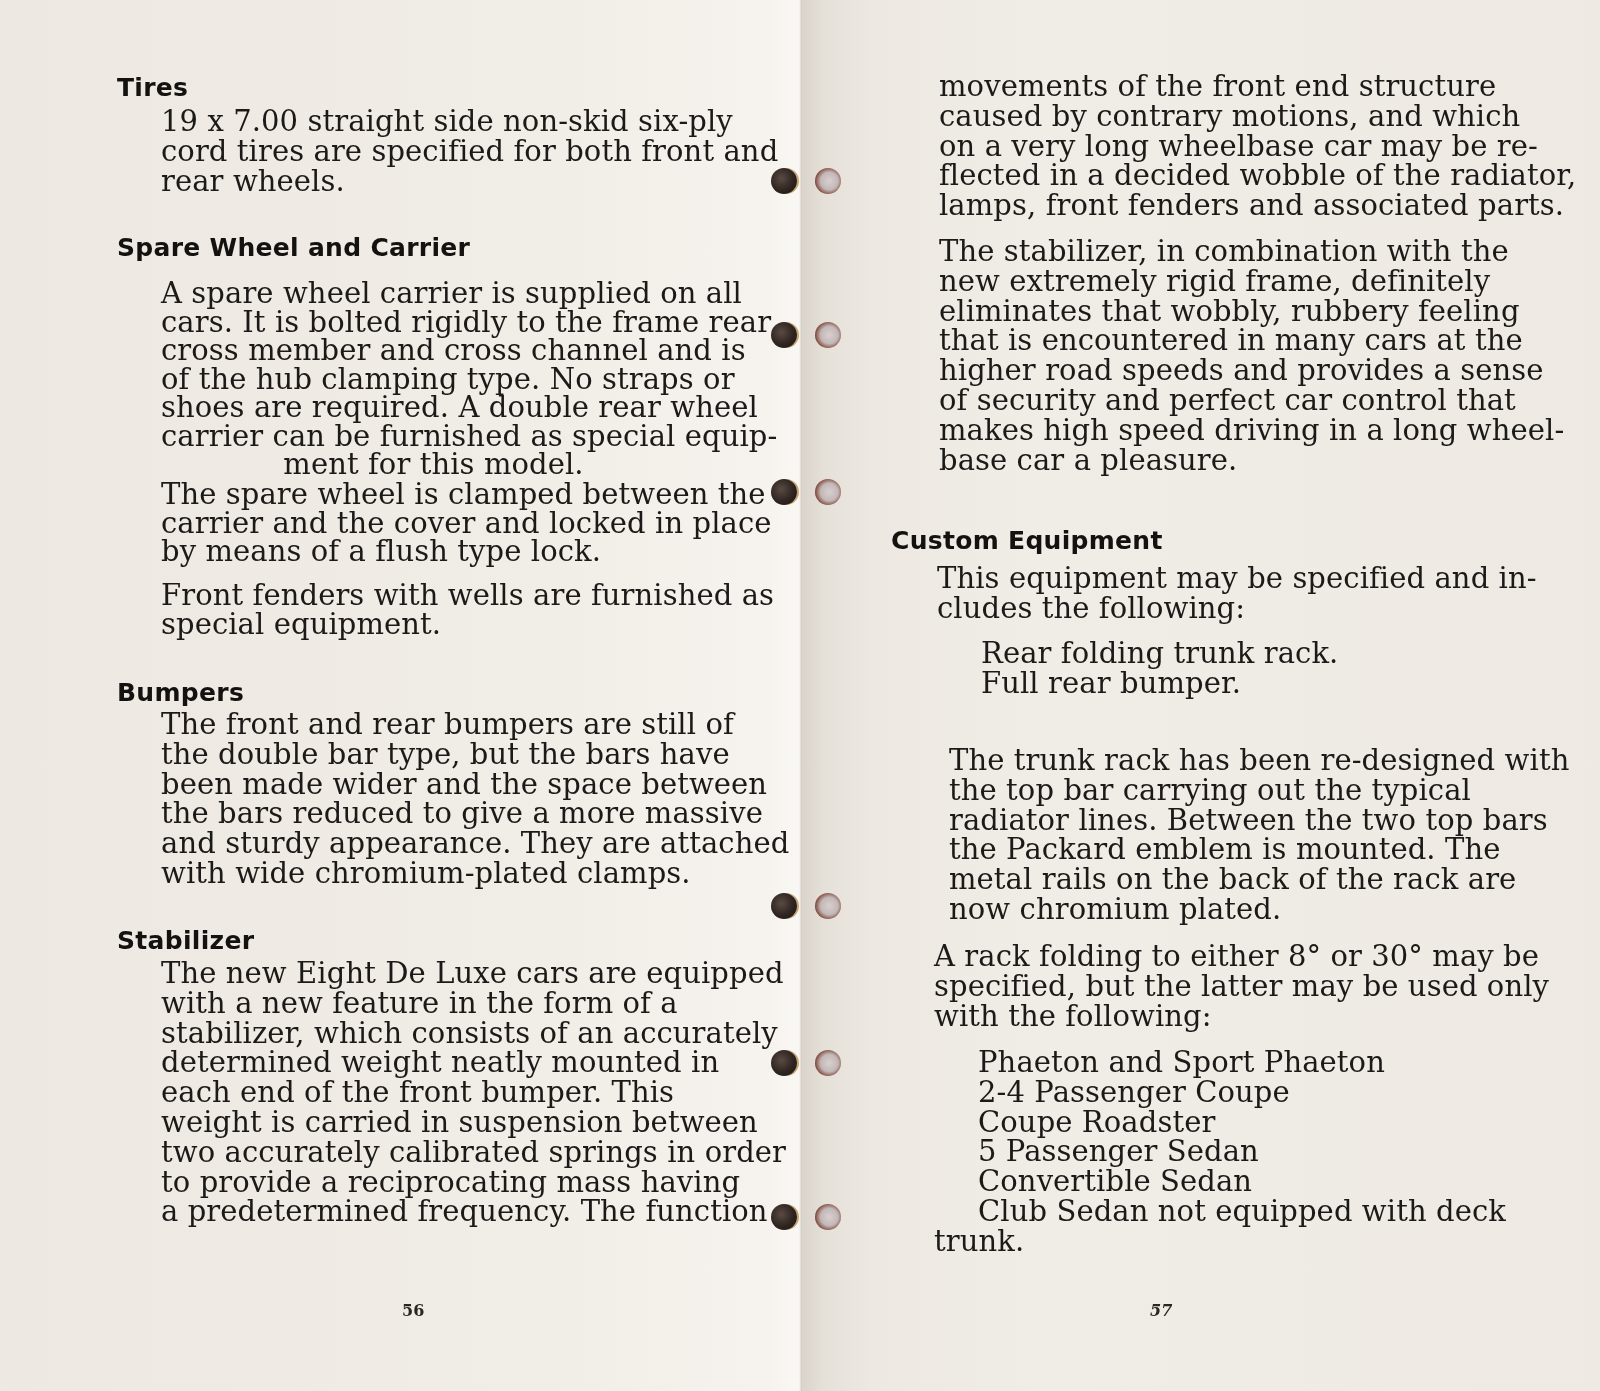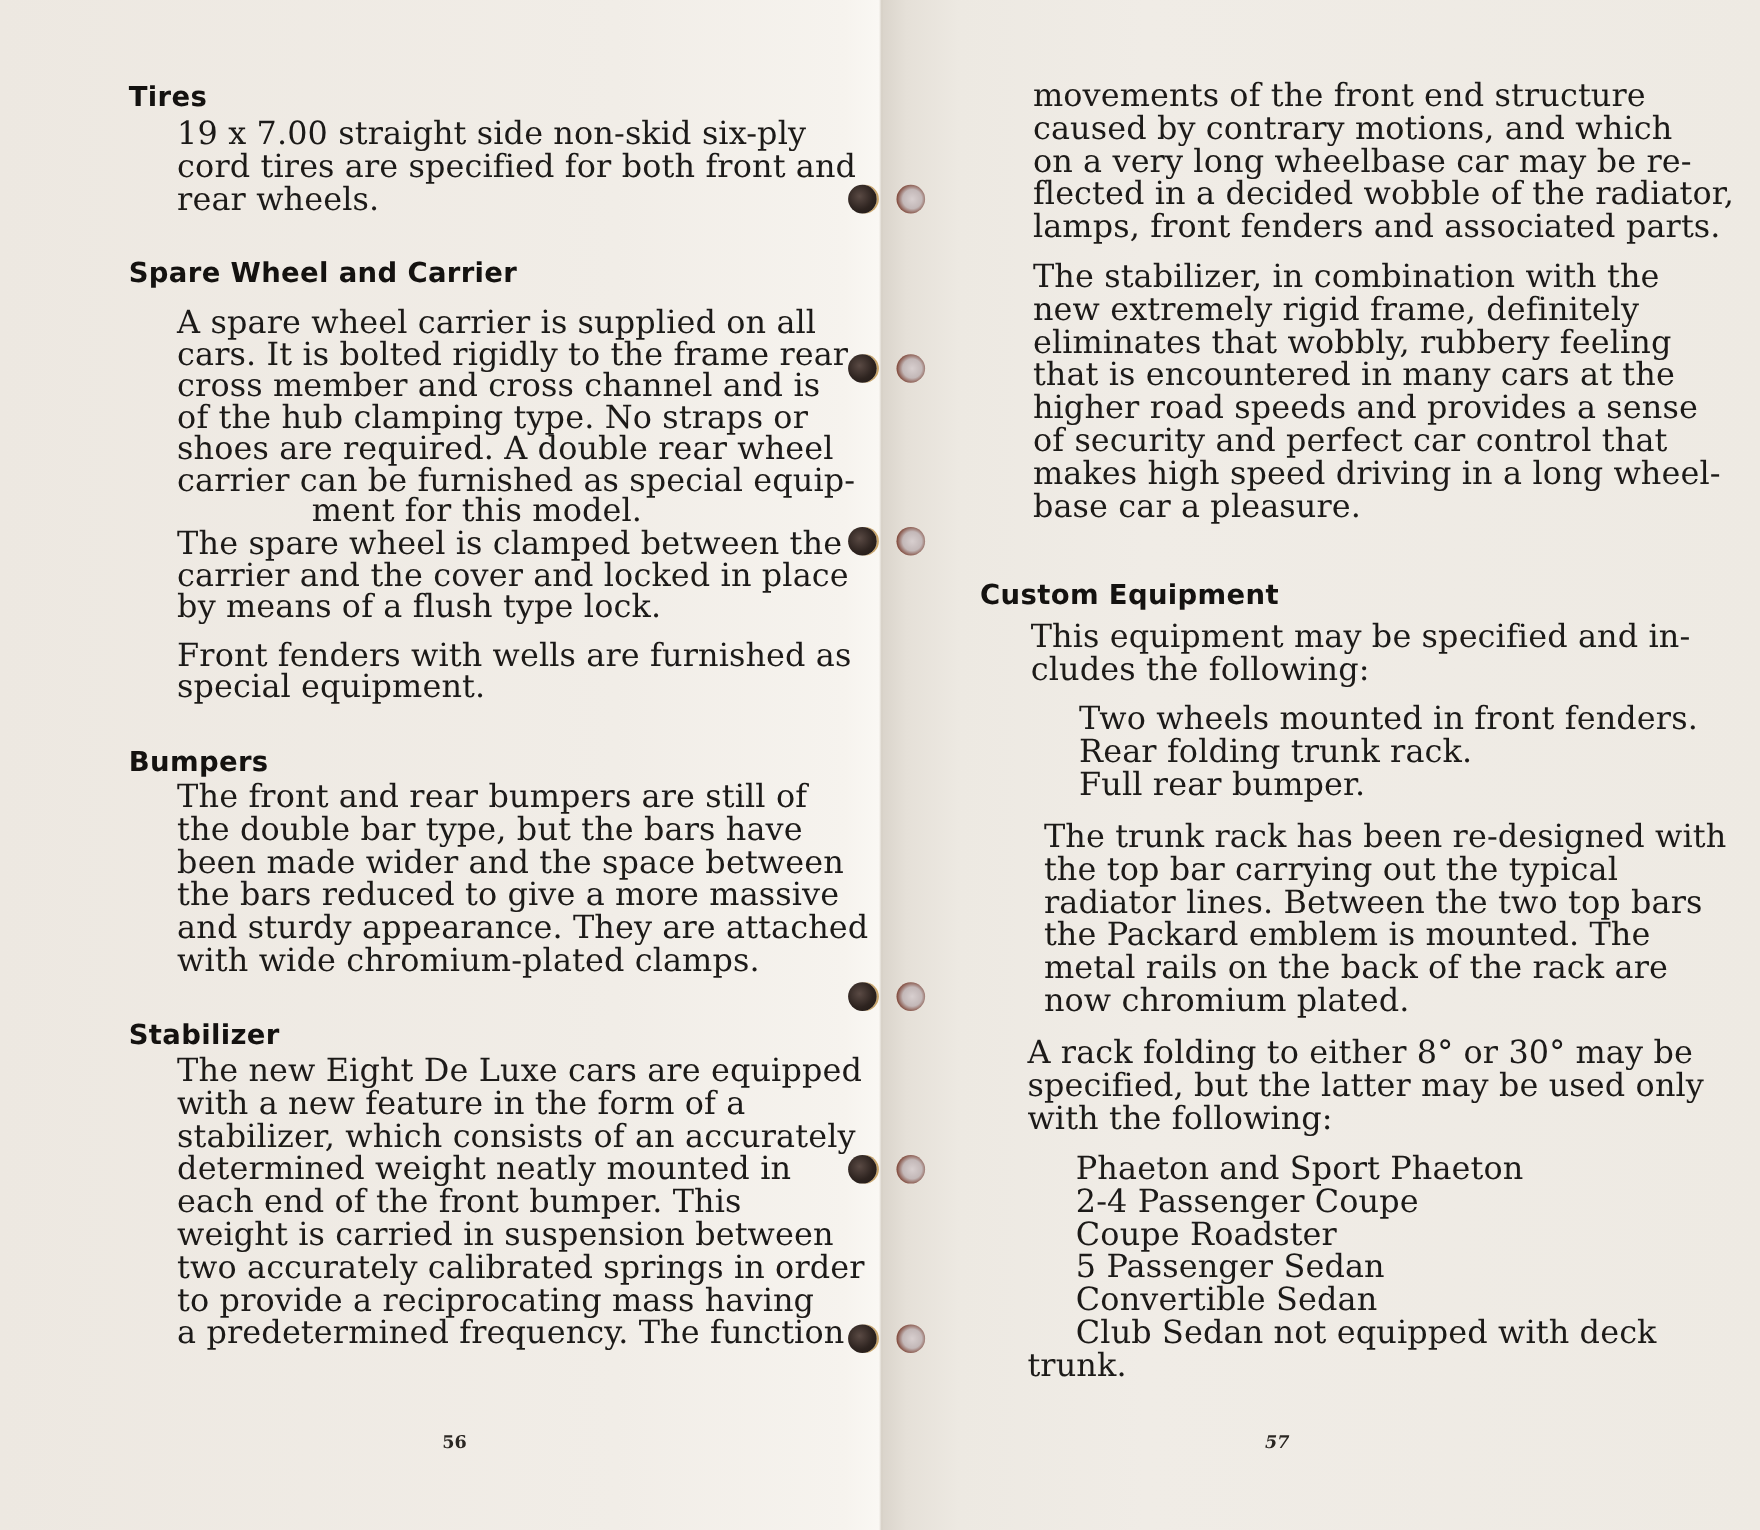--- a/index.html
+++ b/index.html
@@ -167,21 +167,20 @@
       <span class="line">makes high speed driving in a long wheel-</span>
       <span class="line">base car a pleasure.</span>
     </div>
 
     <div class="heading" style="left:91px; top:526px;">Custom Equipment</div>
     <div class="text-block" style="left:137px; top:564px; width:545px;">
       <span class="line">This equipment may be specified and in-</span>
       <span class="line">cludes the following:</span>
     </div>
     <div class="text-block" style="left:181px; top:639px; width:500px;">
-      <span class="line">Two wheels mounted in front fenders.</span>
       <span class="line">Rear folding trunk rack.</span>
       <span class="line">Full rear bumper.</span>
     </div>
     <div class="text-block" style="left:137px; top:746px; width:545px;margin-left:12px;">
       <span class="line">The trunk rack has been re-designed with</span>
       <span class="line">the top bar carrying out the typical</span>
       <span class="line">radiator lines.  Between the two top bars</span>
       <span class="line">the Packard emblem is mounted.  The</span>
       <span class="line">metal rails on the back of the rack are</span>
       <span class="line">now chromium plated.</span>

